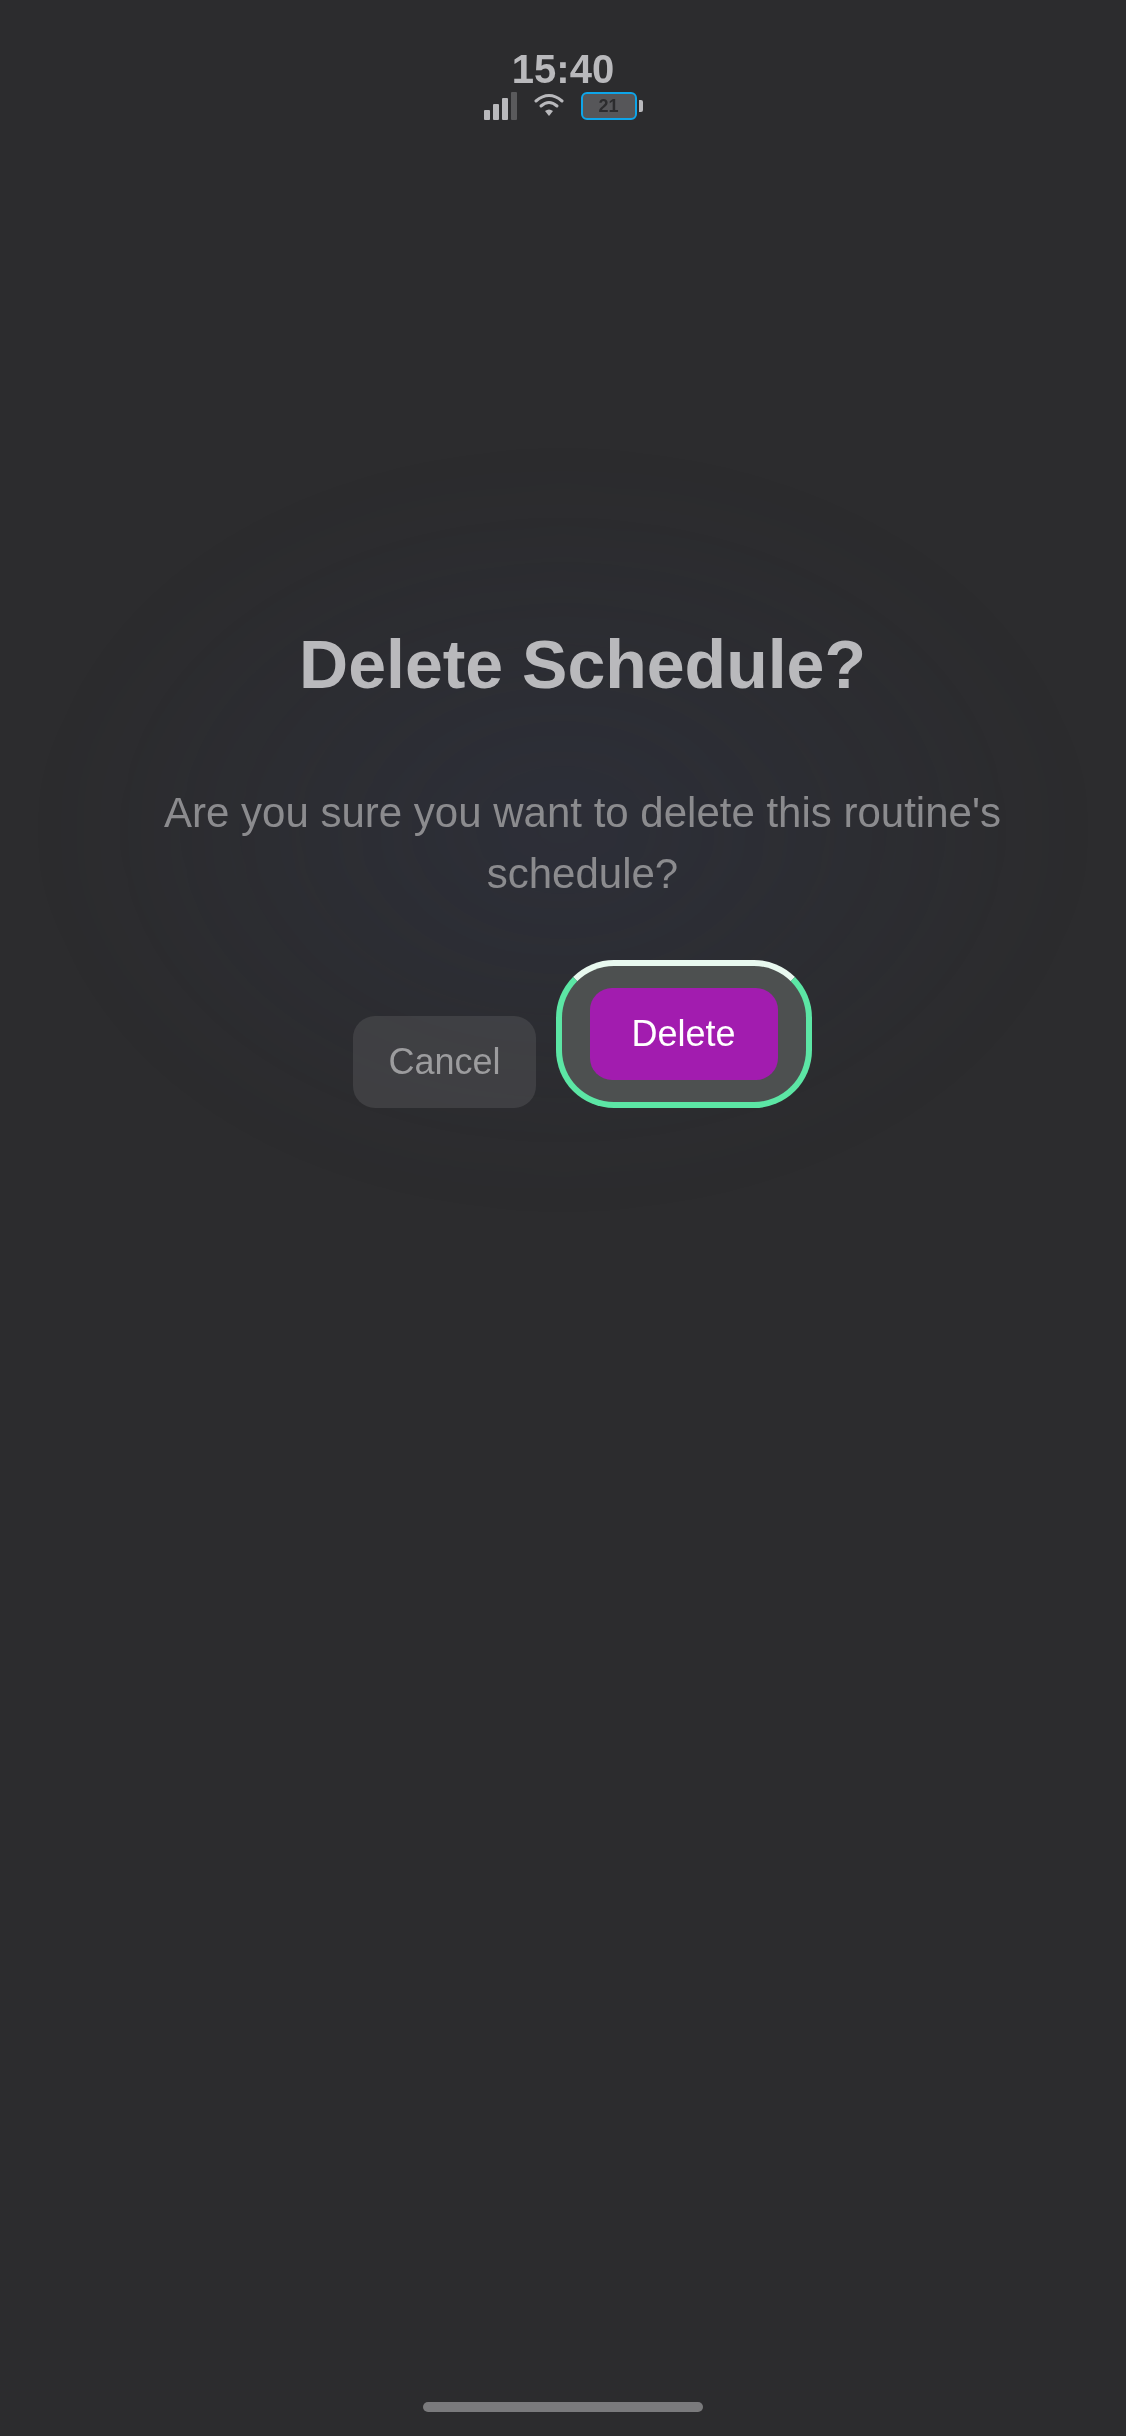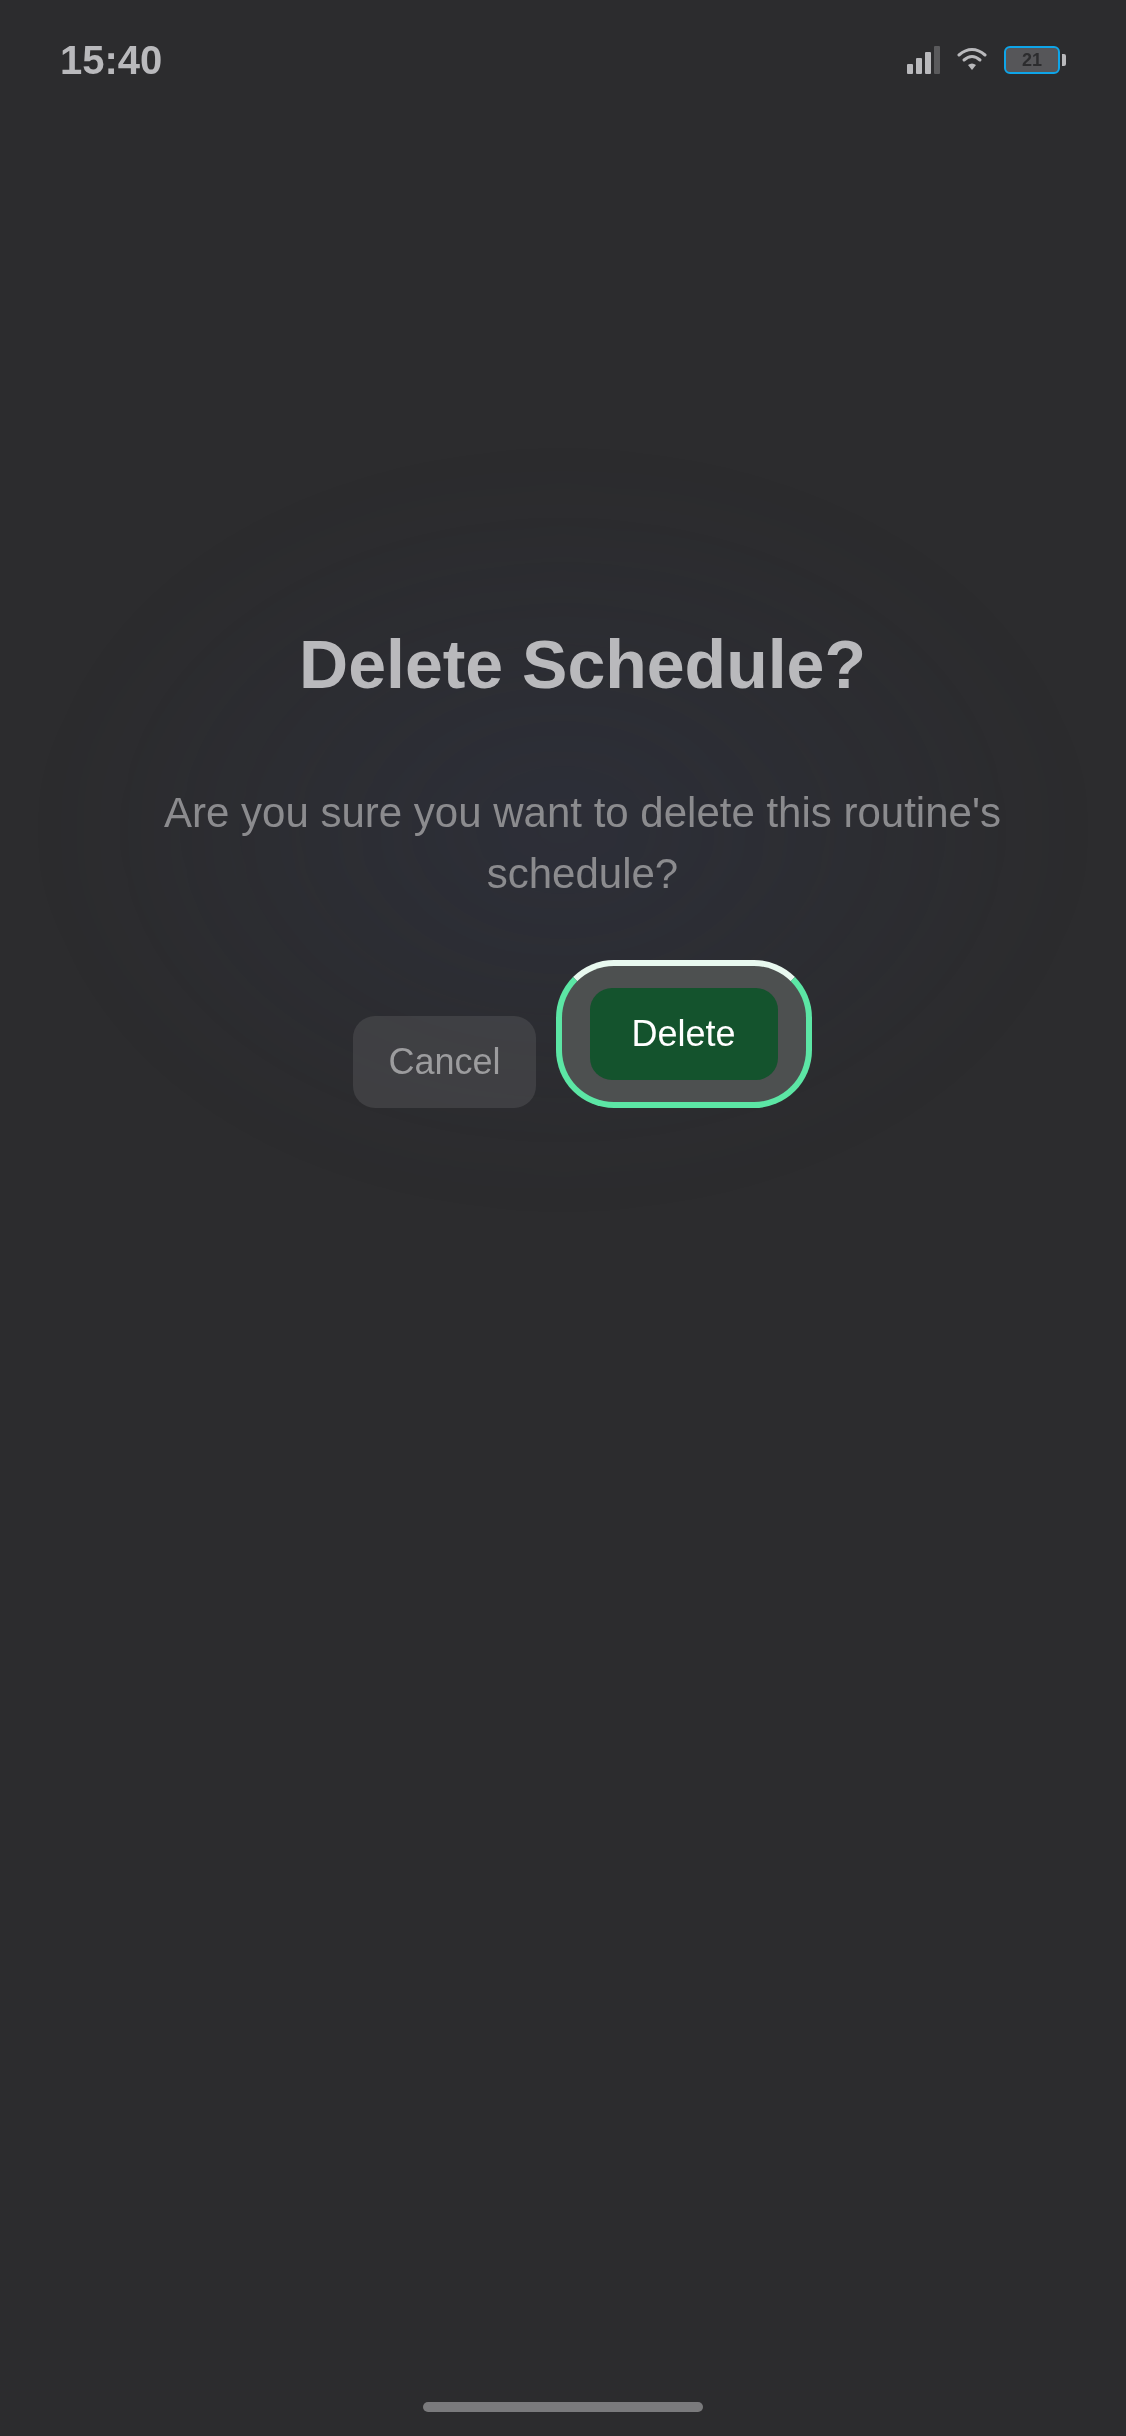--- a/index.html
+++ b/index.html
@@ -17,24 +17,25 @@
       overflow: hidden;
     }
 
     .status-bar {
       position: absolute;
       top: 0;
       left: 0;
       right: 0;
       height: 120px;
       display: flex;
-      justify-content: space-between;
+      justify-content: flex-end;
       align-items: center;
       padding: 0 60px;
       color: #b9b9bc;
+      flex-direction: column;
     }
 
     .status-time {
       font-size: 40px;
       font-weight: 600;
     }
 
     .status-right {
       display: flex;
       align-items: center;
@@ -147,21 +148,21 @@
       border: 6px solid #5ce6a5;
       border-top-color: #e8f8ef;
       border-radius: 58px;
       padding: 22px 28px;
       display: flex;
       align-items: center;
       justify-content: center;
     }
 
     .btn-delete {
-      background: #14532d;
+      background: #a21caf;
       color: #ffffff;
       border: none;
       border-radius: 22px;
       padding: 25px 42px;
       font-size: 36px;
       font-weight: 500;
       cursor: pointer;
     }
 
     .home-indicator {

